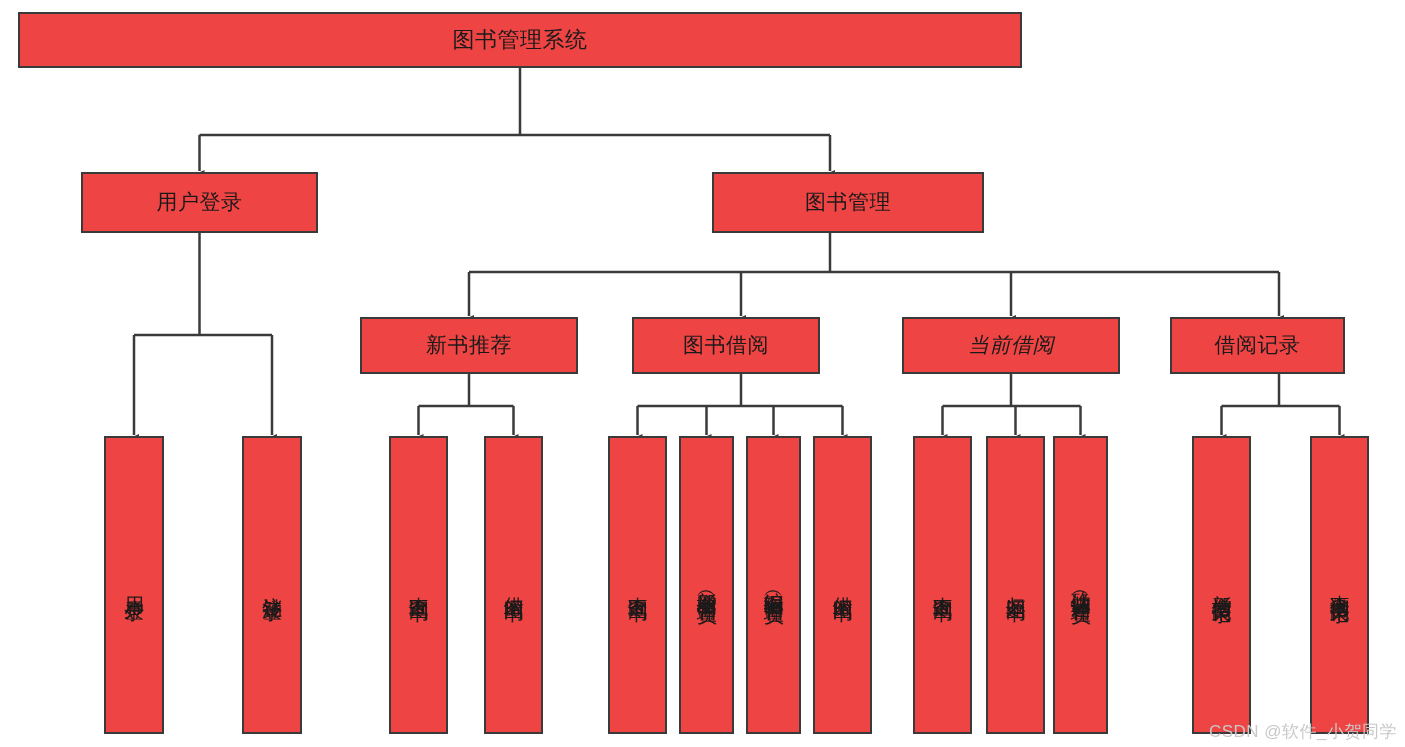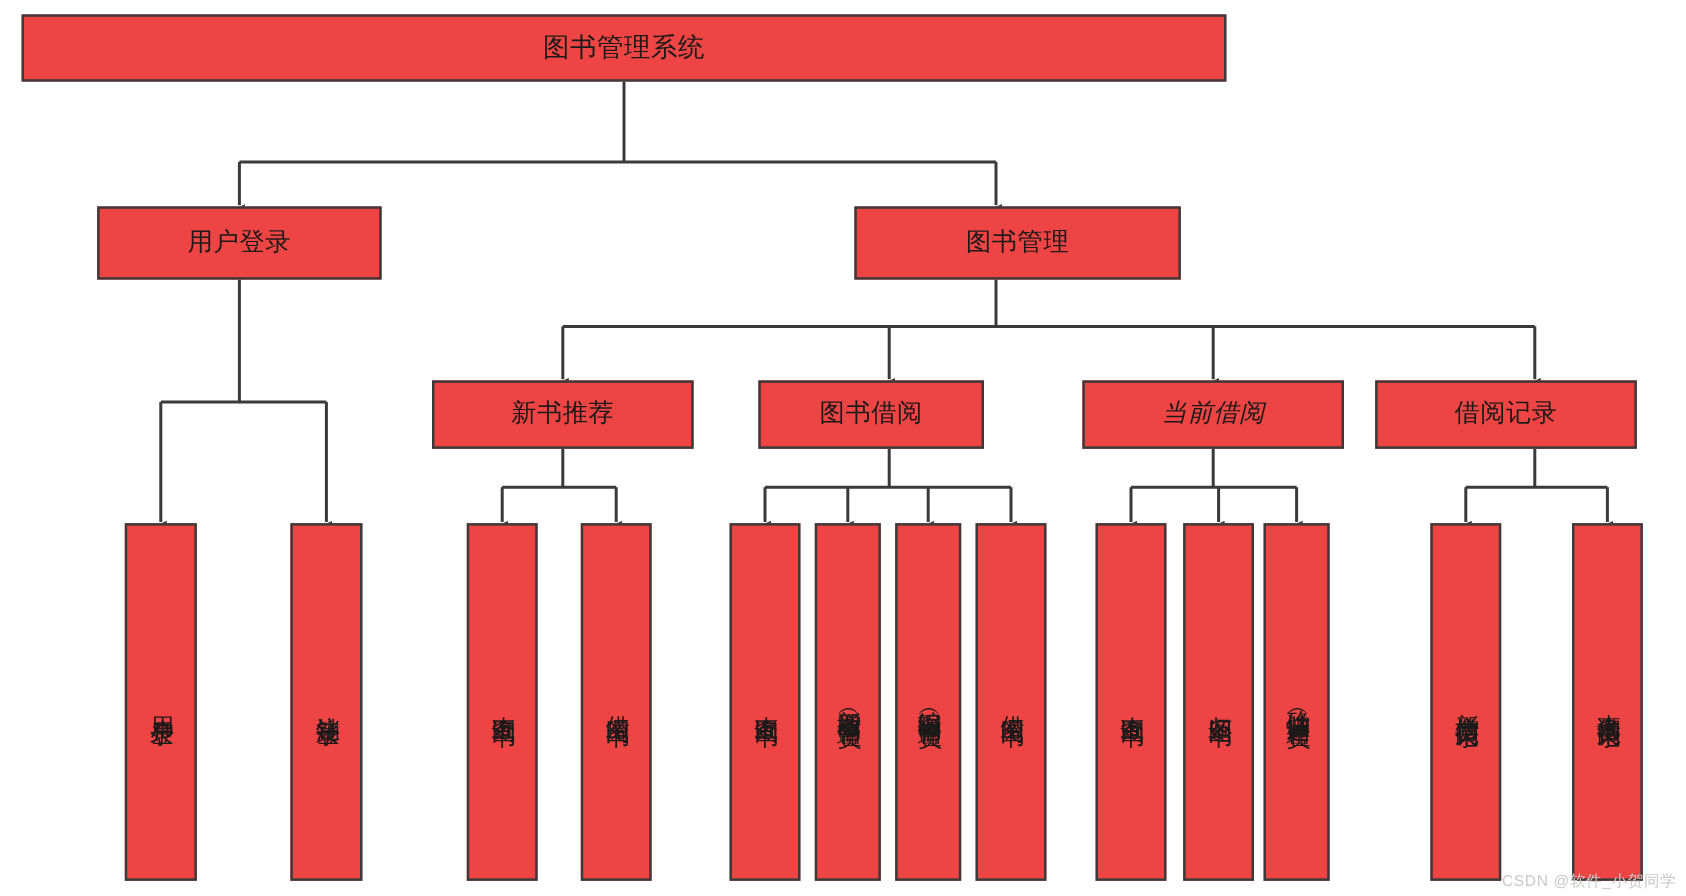--- a/index.html
+++ b/index.html
@@ -52,21 +52,21 @@
     left: 0;
     top: 0;
     width: 1405px;
     height: 747px;
     pointer-events: none;
   }
   .watermark {
     position: absolute;
     right: 8px;
     bottom: 4px;
-    font-size: 13px;
+    font-size: 17px;
     color: #c9c9c9;
     letter-spacing: 0.5px;
     white-space: nowrap;
   }
 </style>
 </head>
 <body>
 
 <div id="diagram-root">
 
@@ -125,21 +125,21 @@
       </div>
       <div class="node-box node-horizontal" style="left: 360px; top: 317px; width: 218px; height: 57px;">
         <span class="node-label">新书推荐</span>
       </div>
       <div class="node-box node-horizontal" style="left: 632px; top: 317px; width: 188px; height: 57px;">
         <span class="node-label">图书借阅</span>
       </div>
       <div class="node-box node-horizontal" style="left: 902px; top: 317px; width: 218px; height: 57px; font-style: italic;">
         <span class="node-label">当前借阅</span>
       </div>
-      <div class="node-box node-horizontal" style="left: 1146px; top: 317px; width: 218px; height: 57px;">
+      <div class="node-box node-horizontal" style="left: 1170px; top: 317px; width: 175px; height: 57px;">
         <span class="node-label">借阅记录</span>
       </div>
       <div class="node-box node-vertical" style="left: 104px; top: 436px; width: 60px; height: 298px;">
         <span class="node-label">用户登录</span>
       </div>
       <div class="node-box node-vertical" style="left: 242px; top: 436px; width: 60px; height: 298px;">
         <span class="node-label">注销登录</span>
       </div>
       <div class="node-box node-vertical" style="left: 389px; top: 436px; width: 59px; height: 298px;">
         <span class="node-label">查询图书</span>

